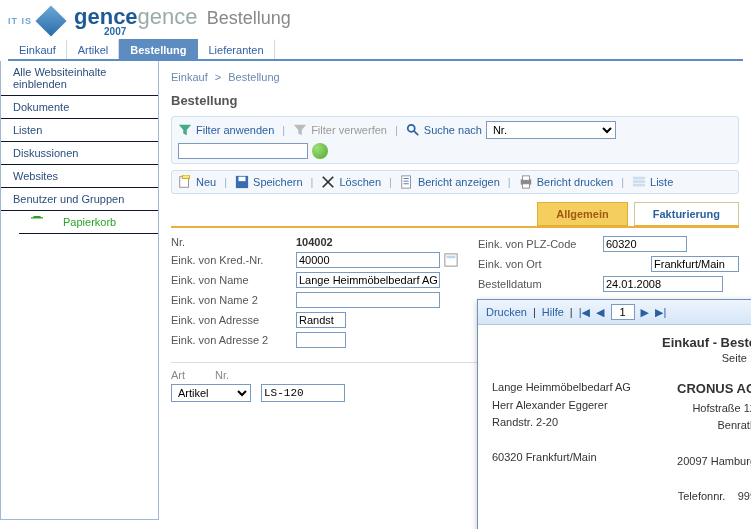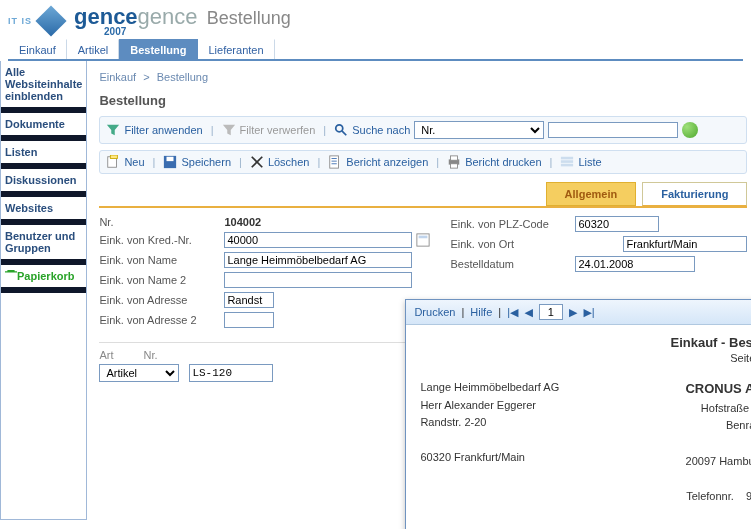--- a/index.html
+++ b/index.html
@@ -17,22 +17,22 @@
 
   
   .topnav { display: flex; border-bottom: 2px solid #5d8cc0; margin-top: 2px; }
   .topnav .tab { padding: 4px 10px 3px 10px; color: #3161a3; cursor: pointer; border: 1px solid transparent; border-bottom: none; }
   .topnav .tab.active { background: #5d8cc0; color: #fff; font-weight: bold; border: 1px solid #5d8cc0; border-bottom: none; }
   .topnav .tab:not(.active) { border-right: 1px solid #cbd9e8; }
 
   
   .body { display: flex; height: calc(529px - 70px); }
   .sidebar { width: 170px; border: 1px solid #a0b8d8; border-top: none; background: #fff; }
-  .sidebar .item { padding: 5px 4px; border-bottom: 6px solid #0f172a; color: #2a4e7d; font-weight: bold; cursor: pointer; }
-  .sidebar .item.special { color: #29a329; display: flex; align-items: center; gap: 0; }
+  .sidebar .item { padding: 5px 12px; border-bottom: 1px solid #0f172a; color: #2a4e7d; font-weight: normal; cursor: pointer; }
+  .sidebar .item.special { color: #29a329; display: flex; align-items: center; gap: 20px; margin-left: 18px; }
   .icon-trash { width: 12px; height: 12px; display: inline-block; background:#29a329; clip-path: polygon(20% 0,80% 0,80% 10%,100% 10%,100% 20%,0 20%,0 10%,20% 10%); }
 
   .main { flex: 1; padding: 6px 12px; position: relative; }
   .crumb { color: #6a89b0; margin: 4px 0 10px 0; }
   .crumb .sep { margin: 0 4px; }
   .pagetitle { font-weight: bold; font-size: 13px; color: #555; margin-bottom: 8px; }
 
   
   .strip { border: 1px solid #cfdff0; border-radius: 3px; padding: 4px 6px; margin-bottom: 6px; background: #f4f8fc; display: flex; align-items: center; gap: 4px; flex-wrap: wrap; }
   .strip a, .strip span.link { color: #2a60a0; text-decoration: none; cursor: pointer; }
@@ -46,21 +46,21 @@
   .sectab { padding: 5px 18px; border: 1px solid #d0c898; background: #fff; color: #2a60a0; font-weight: bold; cursor: pointer; border-bottom: 1px solid #e9b040; }
   .sectab.active { background: #f5ce60; color: #a05a10; border-color: #e0b030; }
   .secline { height: 2px; background: #e9b040; margin-bottom: 8px; }
 
   
   .form-cols { display: flex; gap: 20px; }
   .form-col { flex: 1; }
   .row { display: flex; align-items: center; margin-bottom: 4px; }
   .row label { width: 125px; color: #555; }
   .row .val { font-weight: bold; }
-  .row input[type=text] { width: 188px; }
+  .row input[type=text] { width: 144px; }
   .subline { height: 1px; background: #ddd; margin: 10px 0 6px 0; }
 
   
   .gridhead { display: flex; gap: 30px; color: #888; margin-bottom: 3px; }
   .gridfilter { display: flex; gap: 10px; }
 
   
   .popup { position: absolute; left: 318px; top: 238px; right: -20px; bottom: -20px; background: #fff; border: 1px solid #6f93c0; box-shadow: 0 2px 6px rgba(0,0,0,.25); }
   .popup-bar { background: linear-gradient(#eef5fd,#d5e6f8); border-bottom: 1px solid #b0c8e0; padding: 4px 8px; display: flex; align-items: center; gap: 6px; }
   .popup-bar a { color: #2a60a0; cursor: pointer; }
@@ -224,21 +224,21 @@
             <input type="text" style="width: 50px;" value="">
           </div>
       </div>
       <div class="form-col">
         <div class="row">
             <label>Eink. von PLZ-Code</label>
             <input type="text" style="width: 84px;" value="60320">
           </div>
         <div class="row">
             <label>Eink. von Ort</label>
-            <input type="text" style="width: 124px; margin-left: 48px;" value="Frankfurt/Main">
+            <input type="text" style="width: 88px; margin-left: 48px;" value="Frankfurt/Main">
           </div>
         <div class="row">
             <label>Bestelldatum</label>
             <input type="text" style="width: 120px;" value="24.01.2008">
           </div>
       </div>
     </div>
 
     <div class="subline"></div>
 

